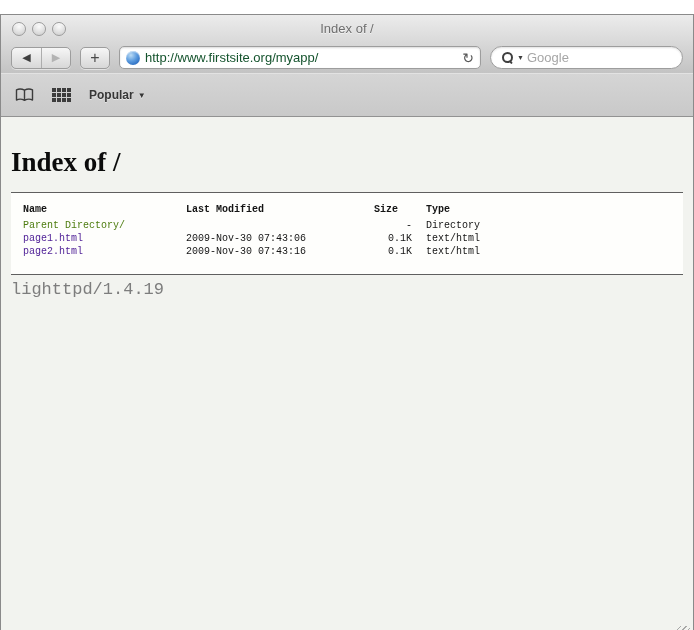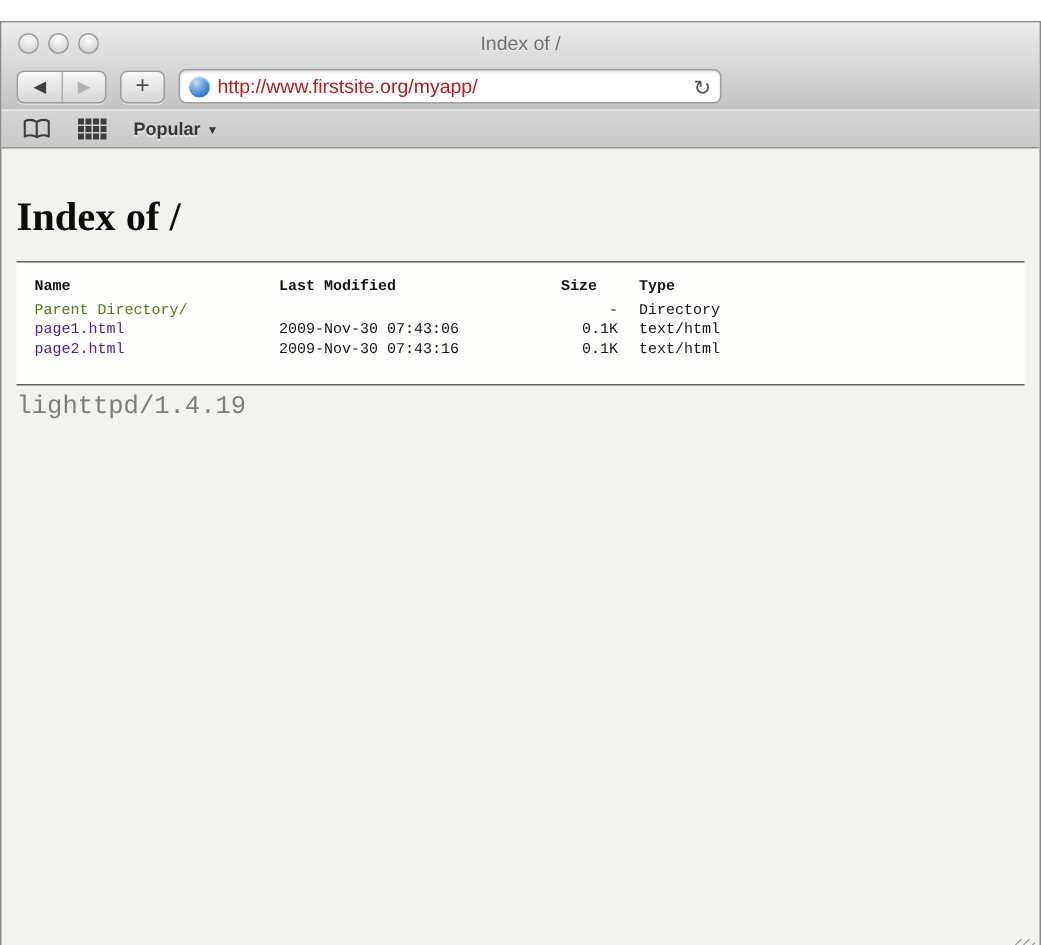--- a/index.html
+++ b/index.html
@@ -72,21 +72,21 @@
     padding: 0 6px; gap: 5px;
     box-shadow: inset 0 1px 2px rgba(0,0,0,.15);
   }
   .globe-icon {
     width: 14px; height: 14px; border-radius: 50%;
     background: radial-gradient(circle at 35% 30%, #bcdcf5, #5a9ade 45%, #2a6cc0 80%, #1c55a0);
     box-shadow: inset 0 1px 1px rgba(255,255,255,.6);
     flex: 0 0 auto;
   }
   .url-text {
-    flex: 1; font-size: 13px; color: #b91c1c;
+    flex: 1; font-size: 13px; color: #14532d;
     border: 0; outline: none; background: transparent;
     font-family: "Liberation Sans", sans-serif;
     white-space: nowrap; overflow: hidden;
   }
   .refresh-icon { font-size: 14px; color: #565656; flex: 0 0 auto; line-height: 1; }
   .search-field {
     flex: 1; height: 23px;
     background: #fff;
     border: 1px solid #9d9d9d; border-radius: 12px;
     display: flex; align-items: center;
@@ -101,21 +101,21 @@
   .magnifier::after {
     content: ""; position: absolute; left: 9px; top: 9px;
     width: 4px; height: 2px; background: #3e3e3e;
     transform: rotate(45deg); transform-origin: 0 0; border-radius: 1px;
   }
   .search-arrow { font-size: 7px; color: #3e3e3e; flex: 0 0 auto; }
   .search-placeholder { font-size: 13px; color: #a6a6a6; }
 
   
   .bookmarks-bar {
-    height: 26px;
+    height: 44px;
     background: linear-gradient(#d5d5d5, #c9c9c9);
     border-top: 1px solid #e2e2e2;
     border-bottom: 1px solid #929292;
     display: flex; align-items: center;
     padding: 0 14px; gap: 18px;
   }
   .book-icon svg { display: block; }
   .grid-icon {
     display: grid;
     grid-template-columns: repeat(4, 4px);
@@ -202,20 +202,25 @@
       </div>
     </div>
     <div class="add-btn">
       <span>+</span>
     </div>
     <div class="url-field">
       <span class="globe-icon"></span>
       <input class="url-text" type="text" value="http://www.firstsite.org/myapp/" style="">
       <span class="refresh-icon">↻</span>
     </div>
+    <div class="search-field">
+      <span class="magnifier"></span>
+      <span class="search-arrow">▼</span>
+      <span class="search-placeholder">Google</span>
+    </div>
   </div>
 
   <div class="bookmarks-bar">
     <span class="book-icon">
       <svg width="19" height="14" viewBox="0 0 19 14">
         <path d="M1.5 1.8 C4 0.6 7 0.8 9.5 2.2 C12 0.8 15 0.6 17.5 1.8 L17.5 12 C15 10.8 12 11 9.5 12.4 C7 11 4 10.8 1.5 12 Z M9.5 2.2 L9.5 12.4" fill="none" stroke="#3c3c3c" stroke-width="1.4" stroke-linejoin="round"></path>
       </svg>
     </span>
     <span class="grid-icon">
       <span></span>

